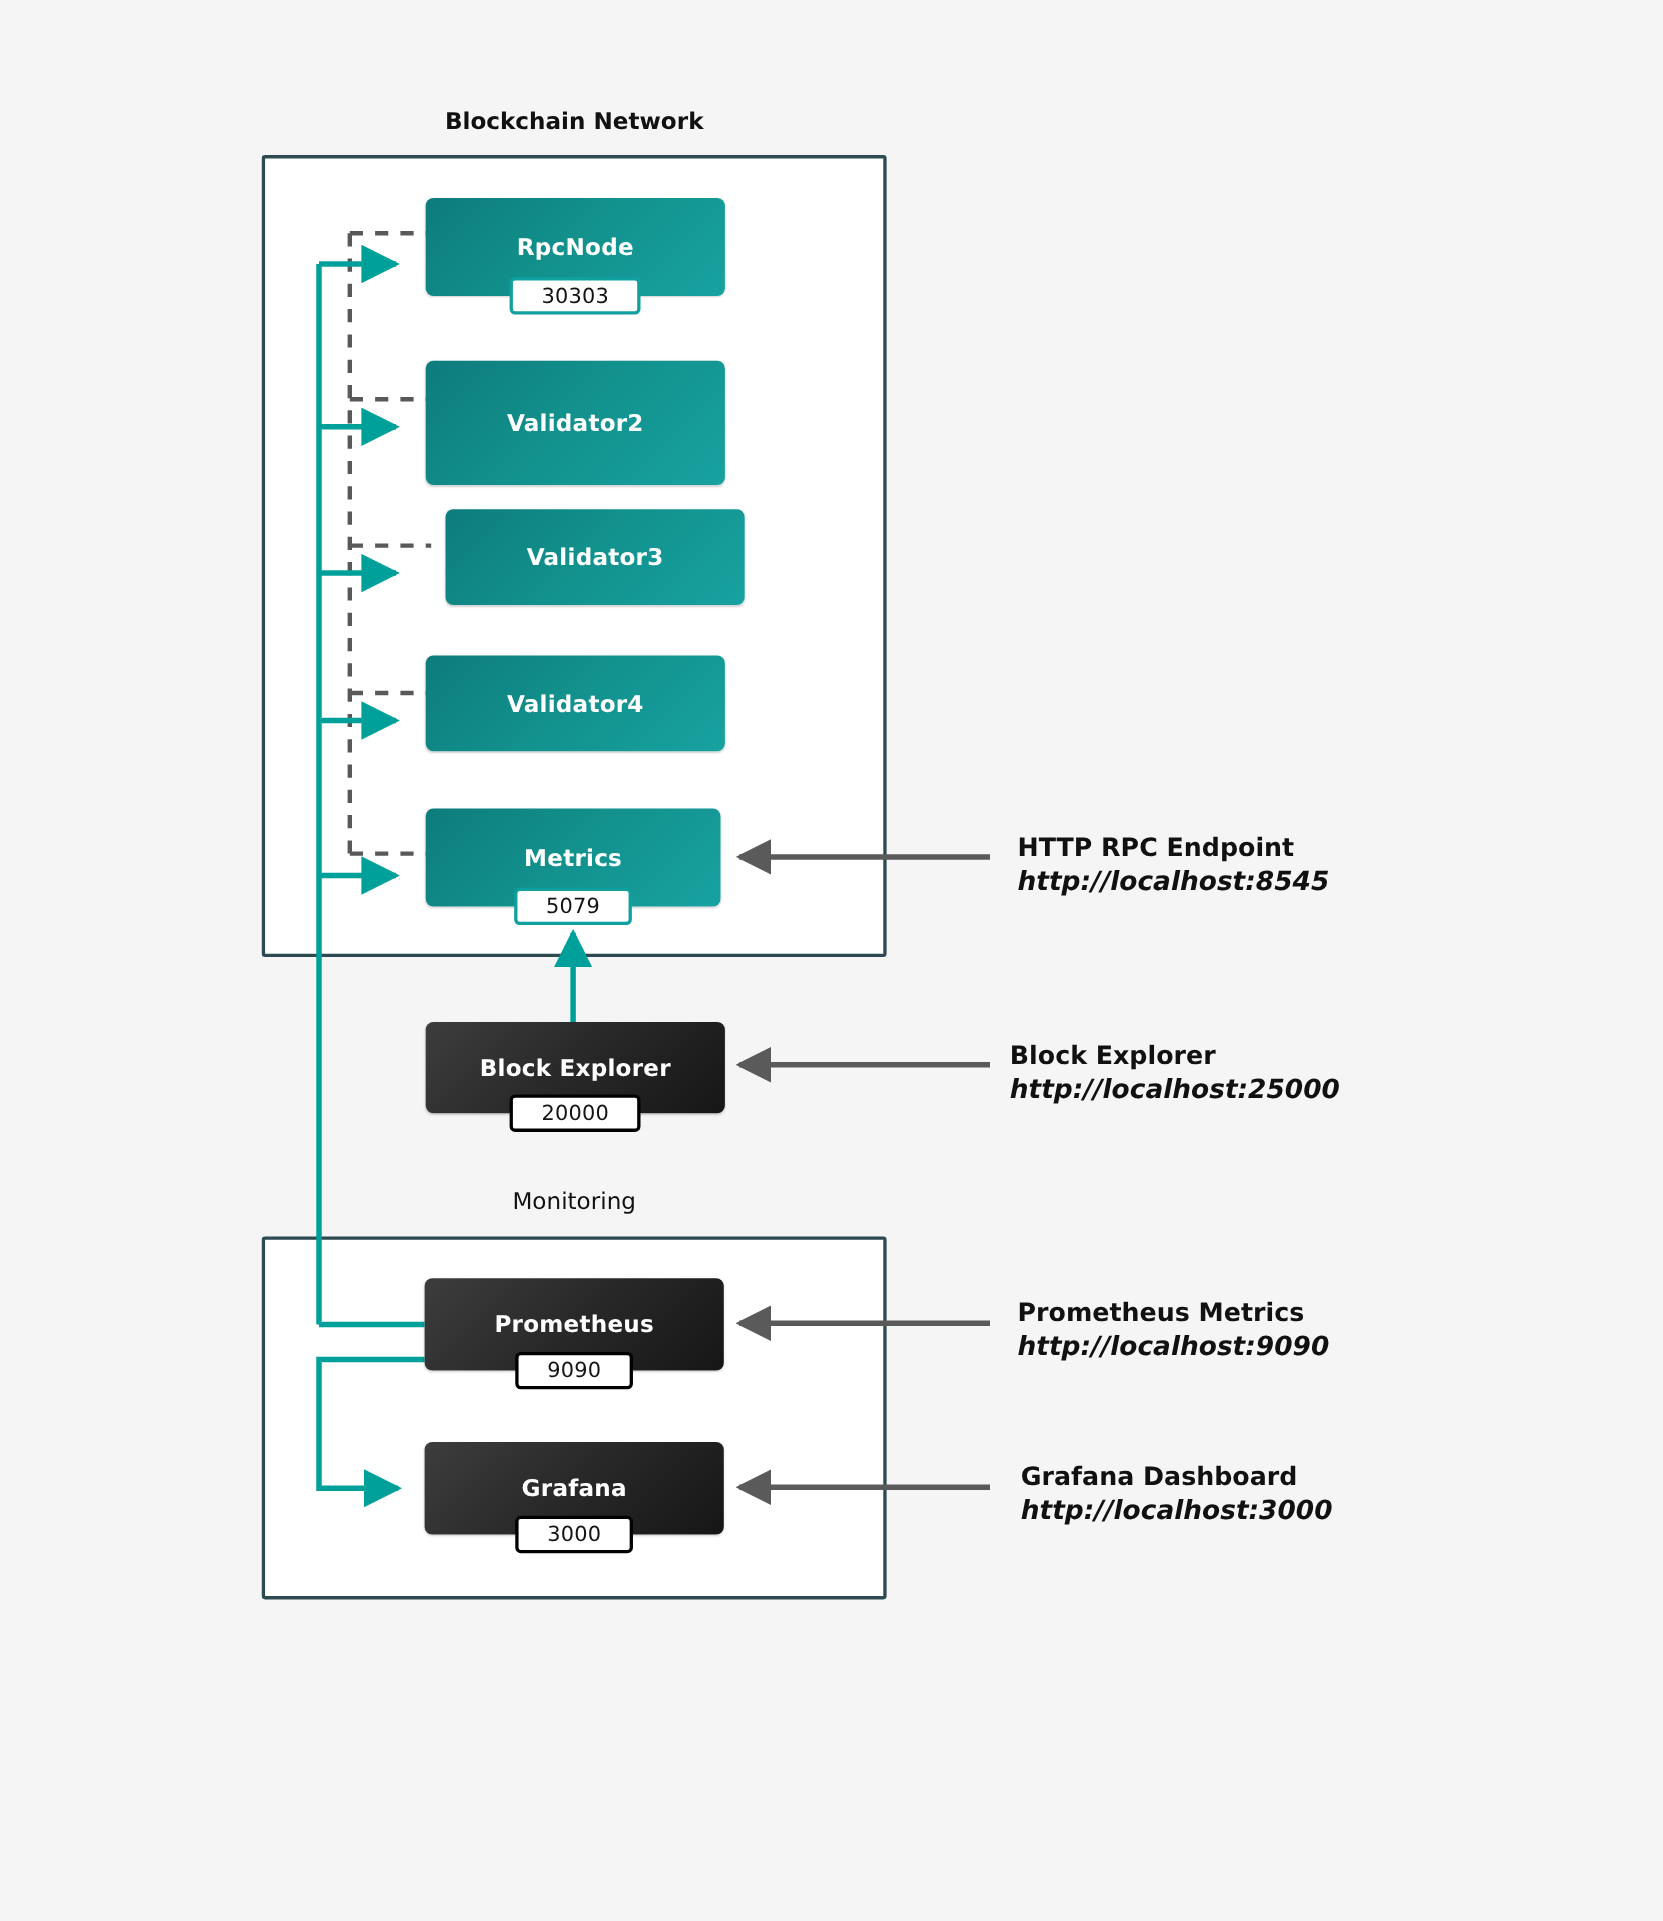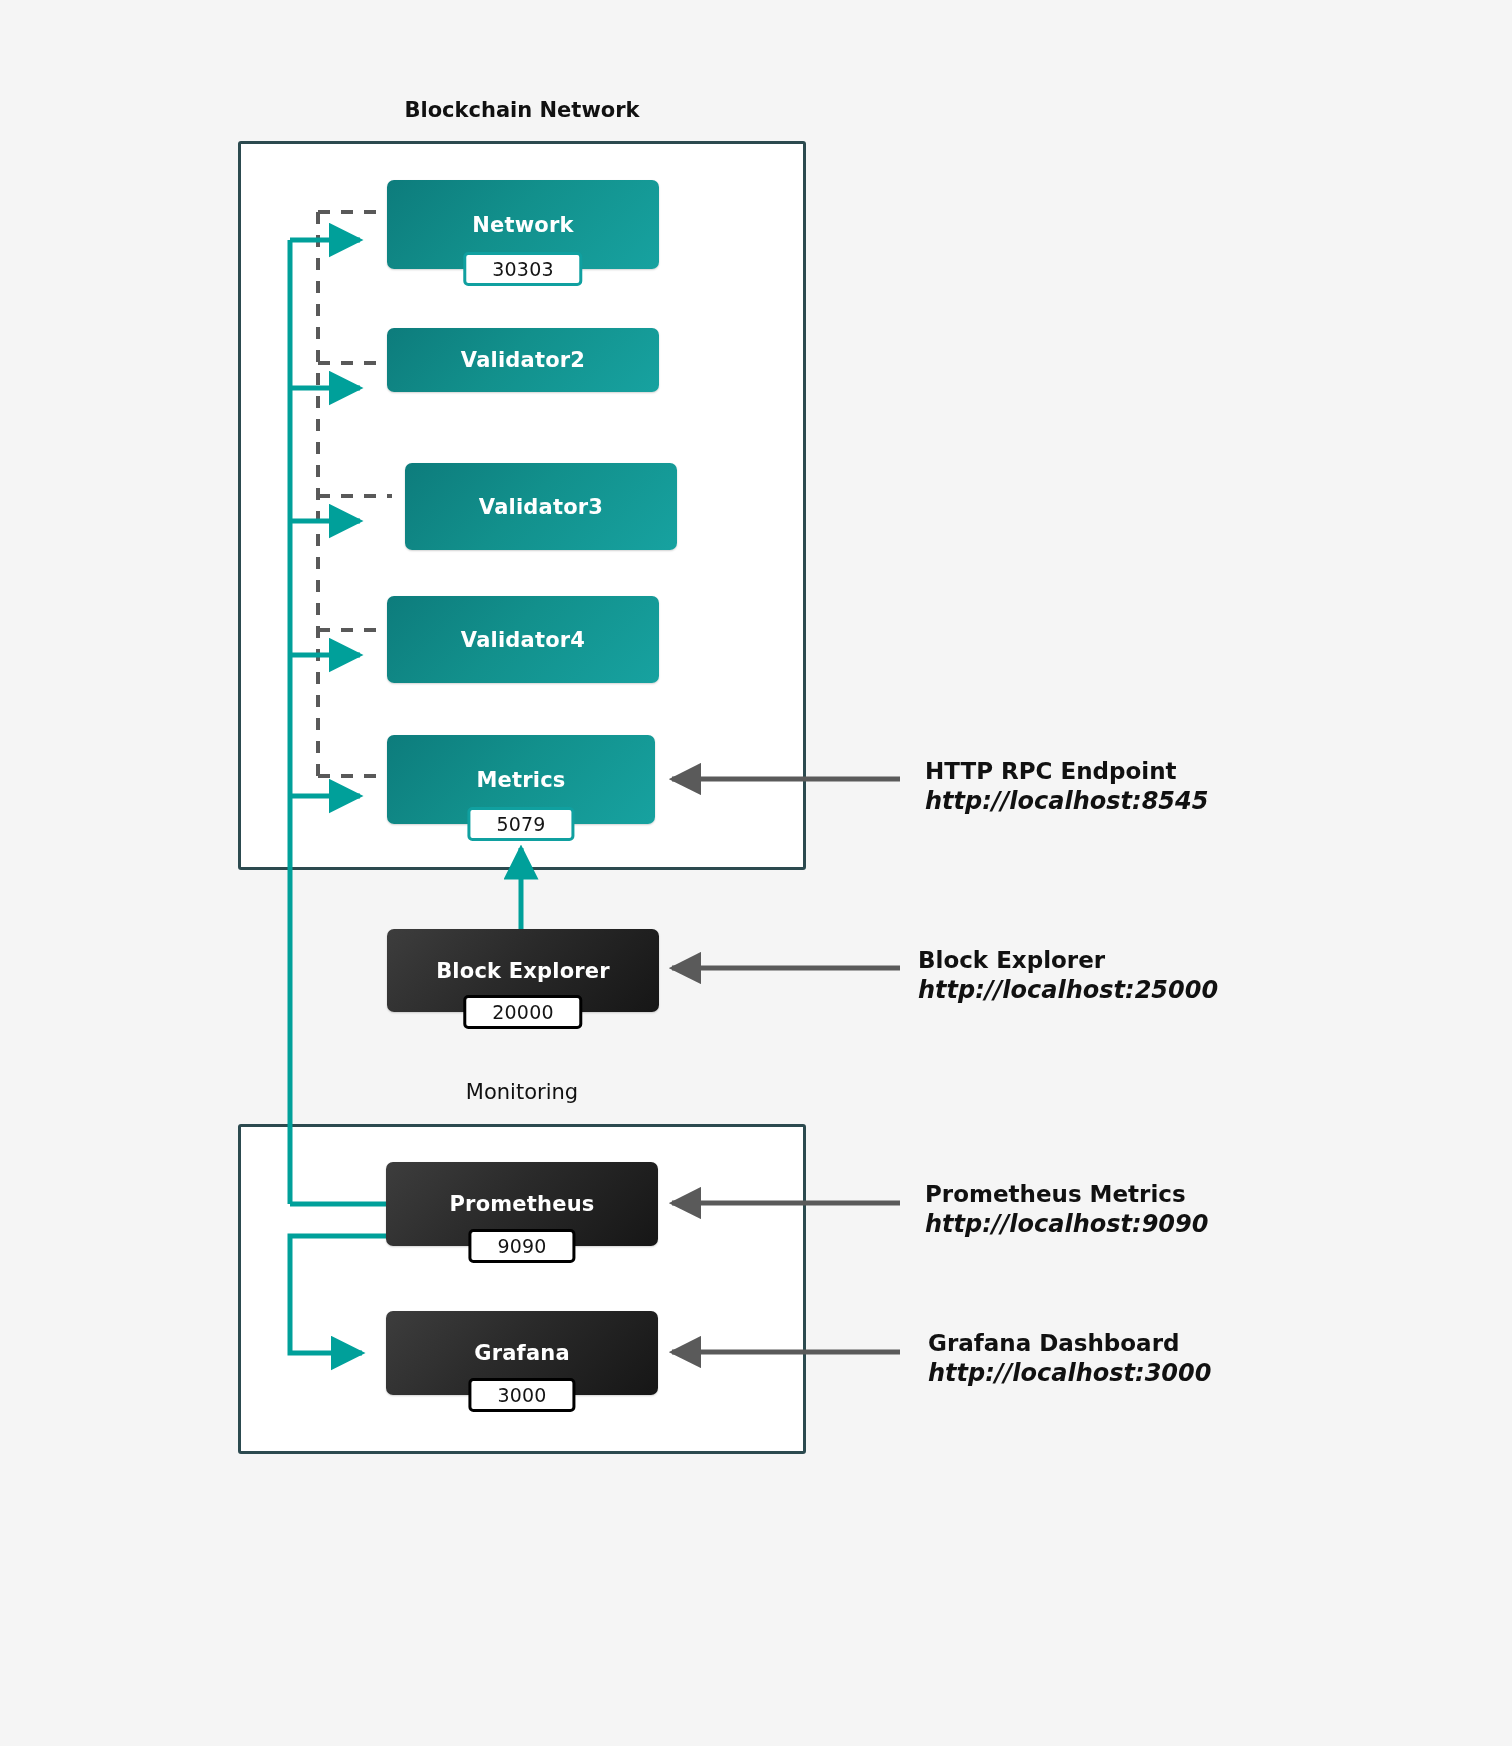--- a/index.html
+++ b/index.html
@@ -128,25 +128,25 @@
 
     <g stroke="#5a5a5a" stroke-width="5" fill="none">
       <path d="M 900 779 L 672 779" marker-end="url(#ah-gray)"></path>
       <path d="M 900 968 L 672 968" marker-end="url(#ah-gray)"></path>
       <path d="M 900 1203 L 672 1203" marker-end="url(#ah-gray)"></path>
       <path d="M 900 1352 L 672 1352" marker-end="url(#ah-gray)"></path>
     </g>
   </svg>
 
   <div class="node teal" style="left:387px;top:180px;width:272px;height:89px;">
-    <span class="label">Network</span>
+    <span class="label">RpcNode</span>
     <span class="port teal-b">30303</span>
   </div>
 
-  <div class="node teal" style="left:387px;top:328px;width:272px;height:64px;">
+  <div class="node teal" style="left:387px;top:328px;width:272px;height:113px;">
     <span class="label">Validator2</span>
   </div>
 
   <div class="node teal" style="left:405px;top:463px;width:272px;height:87px;">
     <span class="label">Validator3</span>
   </div>
 
   <div class="node teal" style="left:387px;top:596px;width:272px;height:87px;">
     <span class="label">Validator4</span>
   </div>

